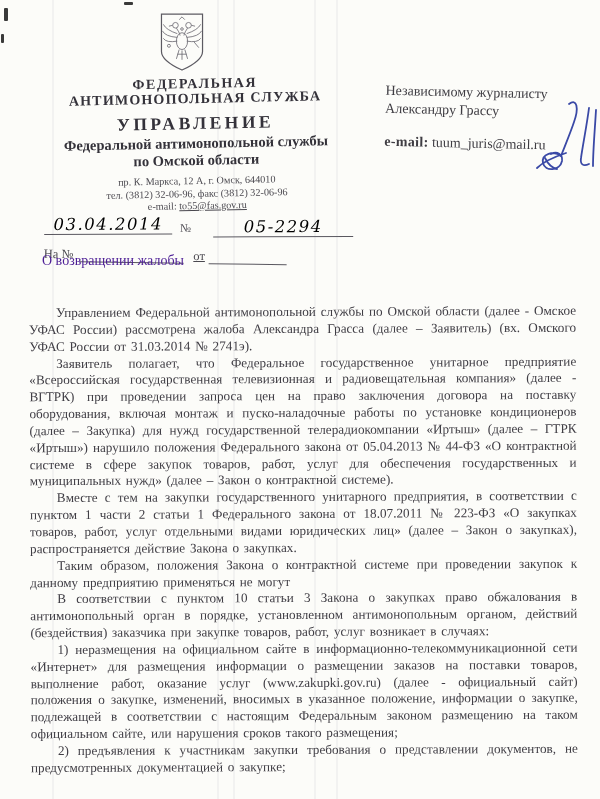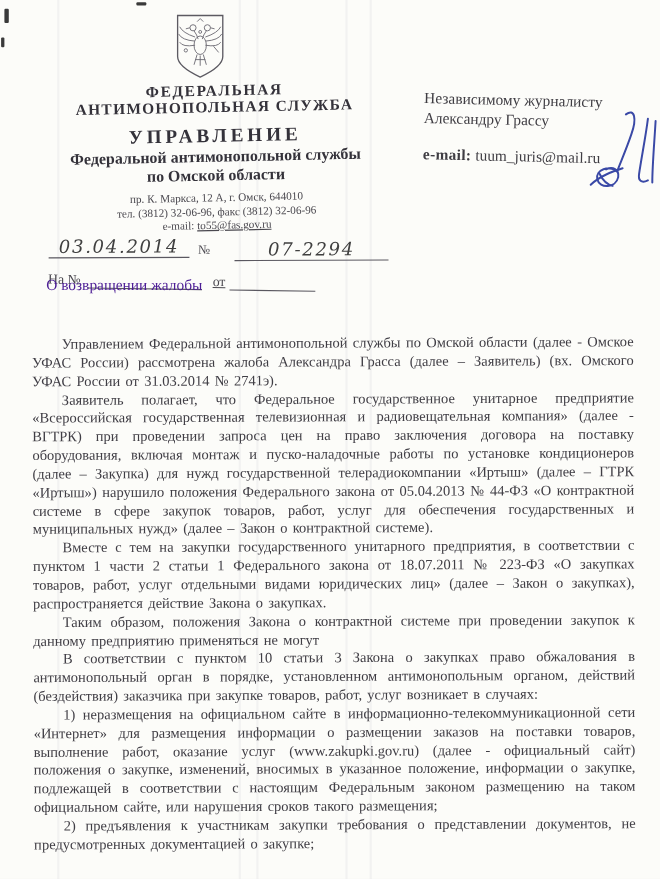--- a/index.html
+++ b/index.html
@@ -30,21 +30,21 @@
   .dept2{font-weight:bold;font-size:14.5px;line-height:17px;margin-top:2px;}
   .dept3{font-weight:bold;font-size:14.5px;line-height:17px;}
   .addr{font-size:10.2px;line-height:12.5px;margin-top:6px;color:#4a484f;}
   .addr .u{text-decoration:underline;}
 
   
   .refblock{position:absolute;left:44px;top:212px;width:310px;transform:rotate(0.8deg);}
   .refrow1{display:flex;align-items:flex-end;height:24px;}
   .hw-slot{border-bottom:1.6px solid #5a5860;text-align:center;
            font-family:"DejaVu Serif", serif;font-style:italic;
-           color:#404040;font-size:16.5px;letter-spacing:1.5px;transform:rotate(-1deg);}
+           color:#000000;font-size:16.5px;letter-spacing:1.5px;transform:rotate(-1deg);}
   .slot-date{width:128px;}
   .slot-num{width:140px;margin-left:22px;}
   .numsign{font-size:11.5px;color:#4a484f;margin-left:8px;padding-bottom:2px;}
   .refrow2{display:flex;align-items:flex-end;height:26px;margin-top:2px;font-size:12.5px;color:#4a484f;}
   .blank{border-bottom:1.4px solid #5a5860;display:inline-block;}
   .blank1{width:104px;margin-left:6px;}
   .blank2{width:78px;margin-left:4px;}
   .ot{margin-left:10px;text-decoration:underline;}
 
   
@@ -119,21 +119,21 @@
       <div>пр. К. Маркса, 12 А, г. Омск, 644010</div>
       <div>тел. (3812) 32-06-96, факс (3812) 32-06-96</div>
       <div><span>e-mail:</span> <span class="u">to55@fas.gov.ru</span></div>
     </div>
   </div>
 
   <div class="refblock">
     <div class="refrow1">
       <span class="hw-slot slot-date">03.04.2014</span>
       <span class="numsign">№</span>
-      <span class="hw-slot slot-num">07-2294</span>
+      <span class="hw-slot slot-num">05-2294</span>
     </div>
     <div class="refrow2">
       <span>На №</span>
       <span class="blank blank1"></span>
       <span class="ot">от</span>
       <span class="blank blank2"></span>
     </div>
   </div>
 
   <div class="recipient">

